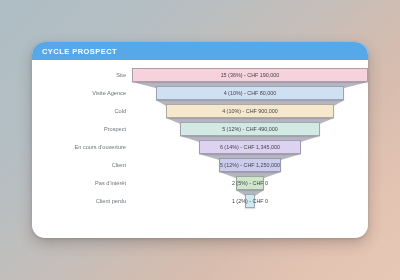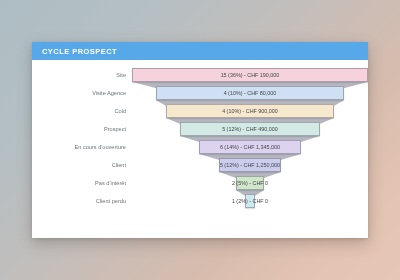--- a/index.html
+++ b/index.html
@@ -15,21 +15,21 @@
         #e3c3b2 85%,
         #e6c7b6 100%);
   }
   #app { position:relative; width:400px; height:280px; }
 
   .card {
     position:absolute;
     left:32px; top:42px;
     width:336px; height:196px;
     background:#ffffff;
-    border-radius:0;
+    border-radius:13px;
     box-shadow:0 5px 14px rgba(70,60,55,0.30), 0 1px 3px rgba(70,60,55,0.18);
     overflow:hidden;
   }
 
   .card-header {
     height:18px;
     background:#57a8e8;
     display:flex; align-items:center;
     padding-left:10px;
   }

